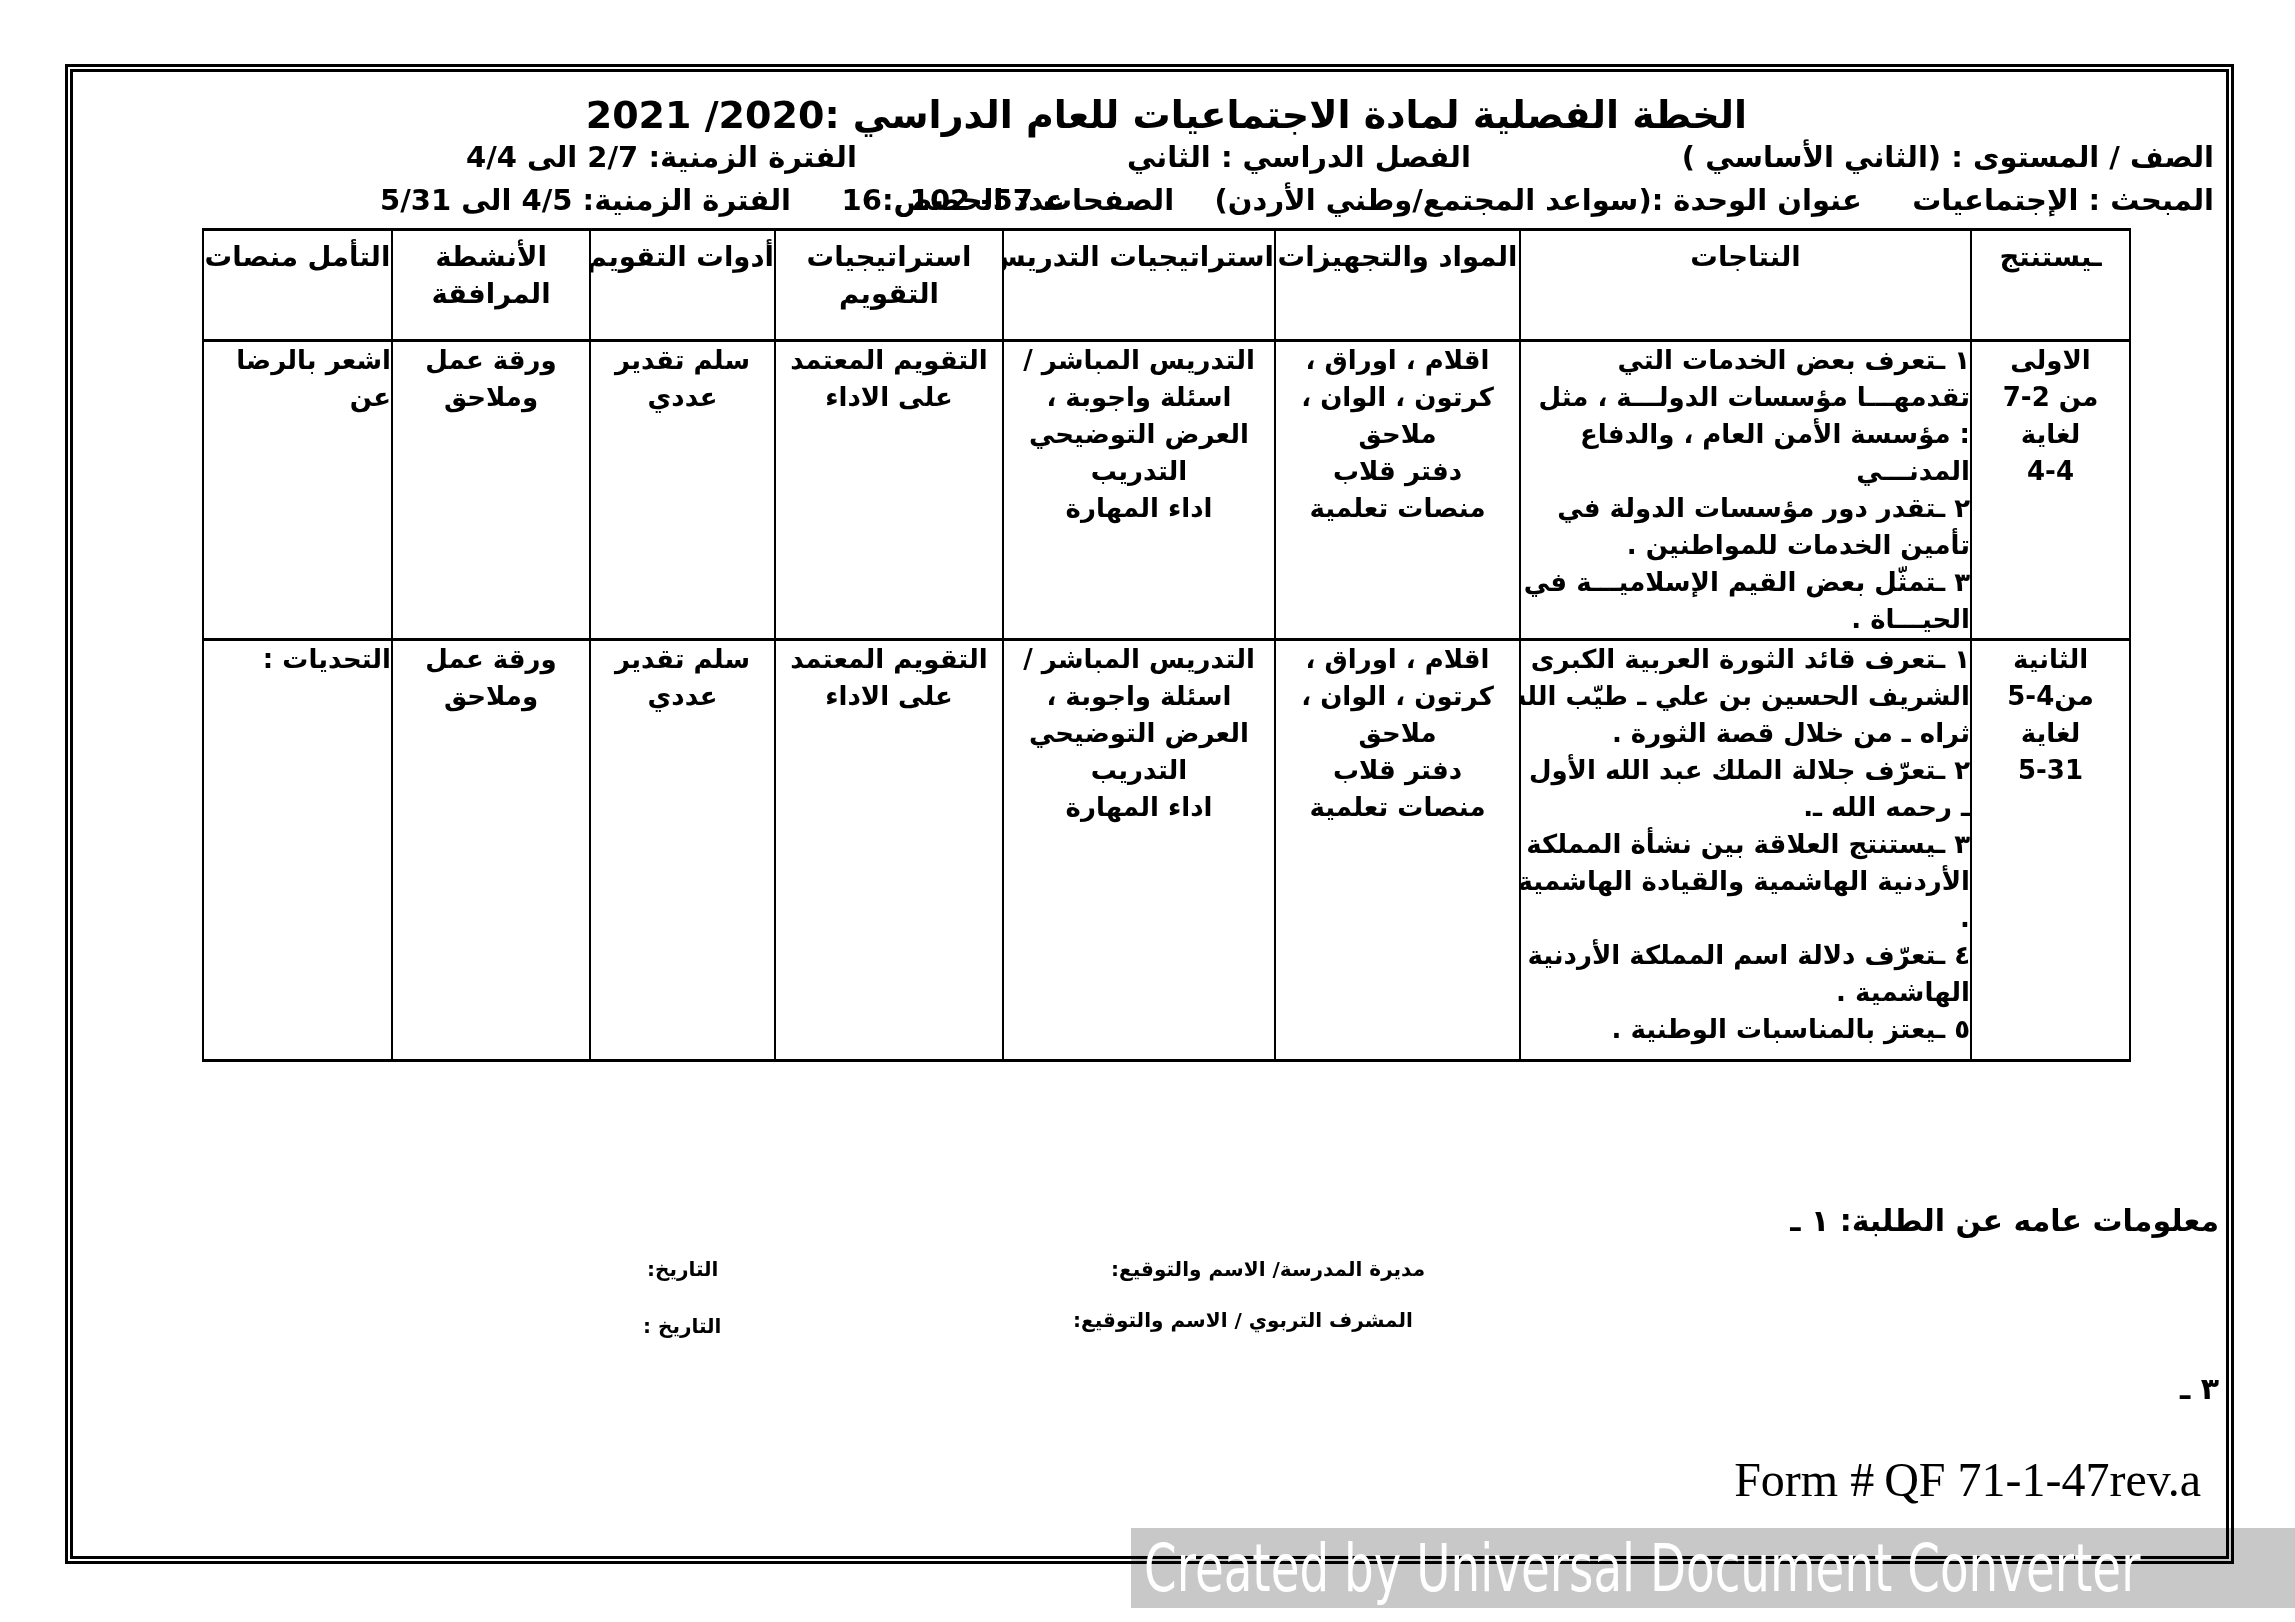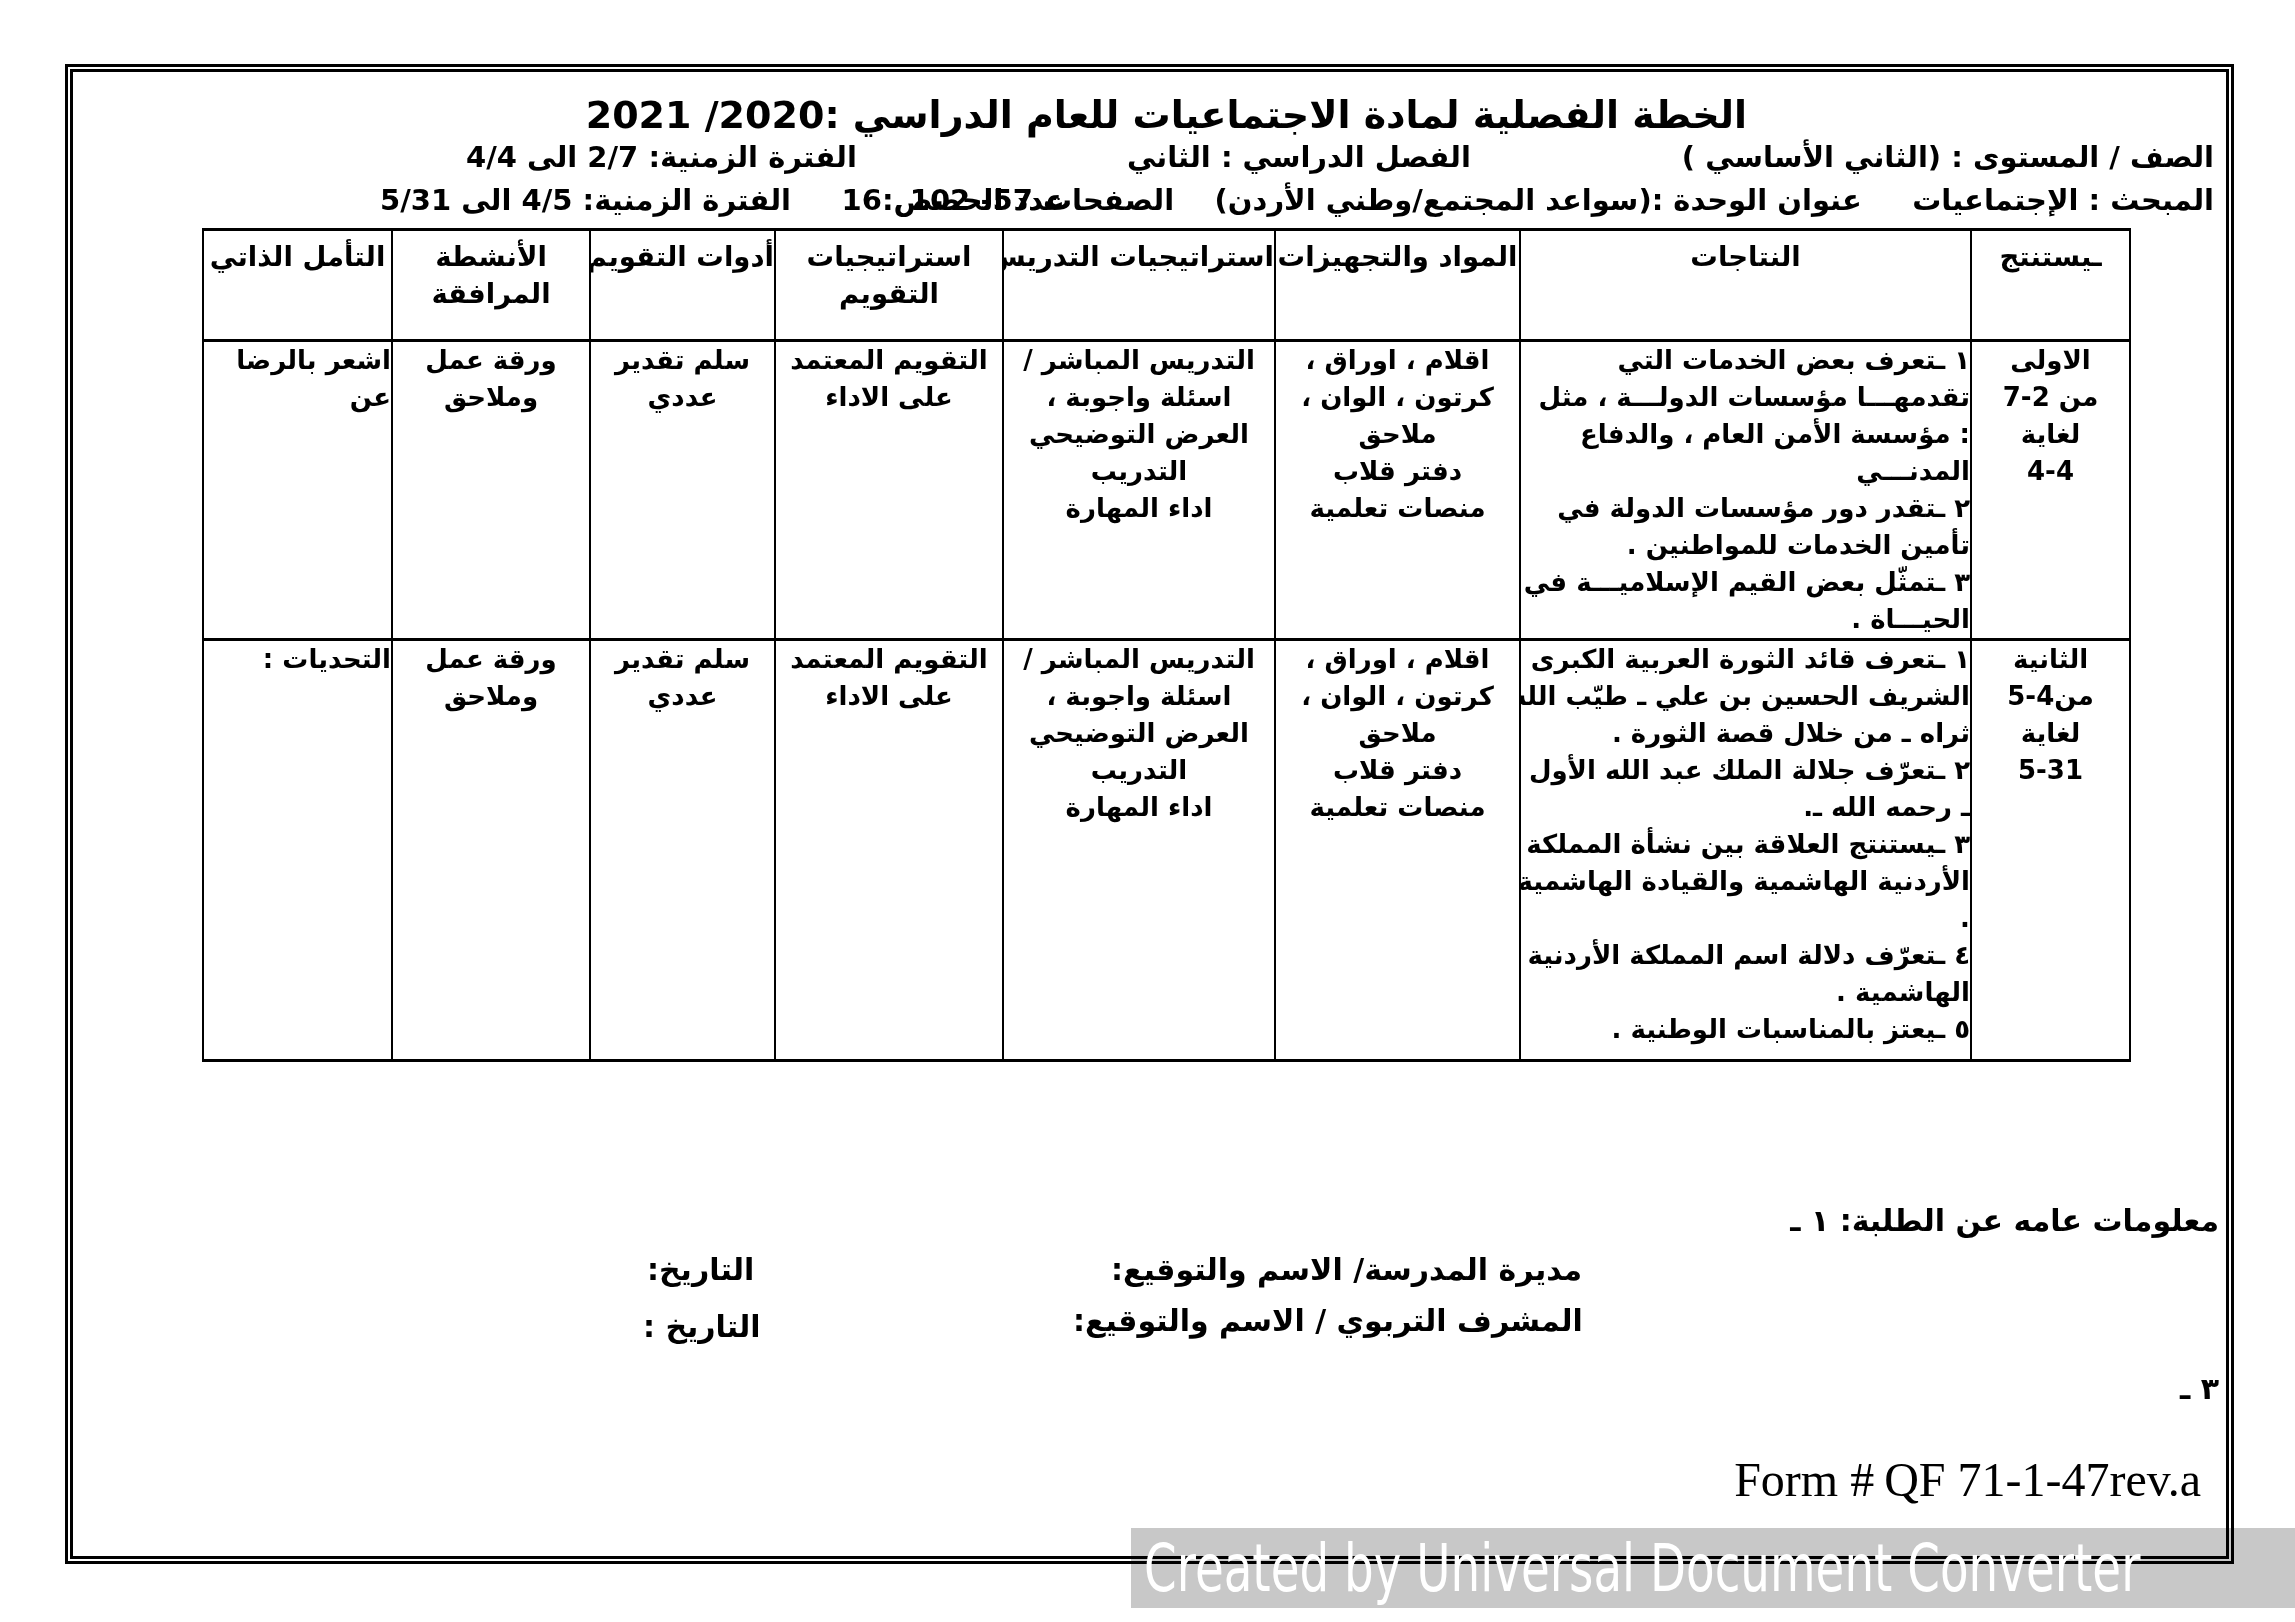--- a/index.html
+++ b/index.html
@@ -52,21 +52,21 @@
   .pr40{padding-right:26px}
   .pt14{padding-top:9.2px}
   .pt20{padding-top:13px}
   .pt28{padding-top:18.3px}
   .pt44{padding-top:29px}
   .pt64{padding-top:42px}
   .pt74{padding-top:48px}
   .pt150{padding-top:98px}
 
   .notes{right:76px;top:1081px;text-align:right;font-size:30px;line-height:56px}
-  .sig{font-size:30px;line-height:37px}
+  .sig{font-size:20px;line-height:37px}
   .sig-principal{left:1111px;top:1251px}
   .sig-date1{left:647px;top:1251px}
   .sig-supervisor{left:1073px;top:1302px}
   .sig-date2{left:643px;top:1308px}
 
   .form-line{
     right:94px;top:1454px;
     font-family:"Liberation Serif",serif;
     font-size:48px;line-height:52px;
     direction:ltr;white-space:pre;
@@ -138,21 +138,21 @@
 التقويم</div>
         </th>
       <th>
           <div class="cell">أدوات التقويم</div>
         </th>
       <th>
           <div class="cell">الأنشطة
 المرافقة</div>
         </th>
       <th>
-          <div class="cell">التأمل الذاتي</div>
+          <div class="cell">التأمل منصات</div>
         </th>
     </tr>
   </thead>
   <tbody>
     <tr class="row1">
       <td class="al-c pt14">
           <div class="cell">الاولى
 من 2-7
 لغاية
 4-4</div>

